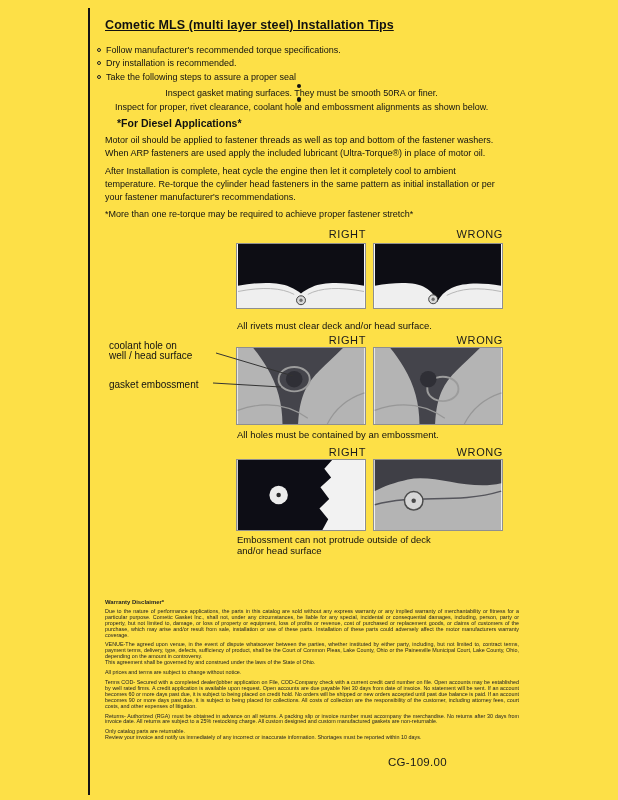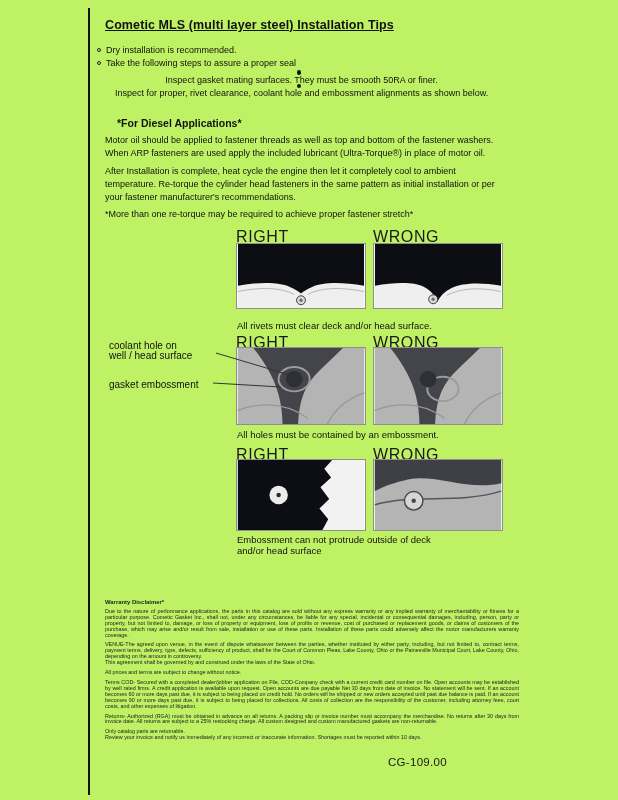--- a/index.html
+++ b/index.html
@@ -1,21 +1,21 @@
 <!DOCTYPE html>
 <html><head>
 <meta charset="utf-8">
 <style>
   * { box-sizing: border-box; }
   html,body { margin:0; padding:0; background:#e8e8e8; }
   .page {
     position: relative;
     width: 618px; height: 800px;
     margin: 0 auto;
-    background: #bef264;
+    background: #fde047;
     font-family: "Liberation Sans", sans-serif;
     color: #111;
     overflow: hidden;
   }
   .left-rule {
     position: absolute; left: 88px; top: 8px;
     width: 2px; height: 787px; background: #141414;
   }
   .title {
     position: absolute; left: 105px; top: 18px;
@@ -43,22 +43,22 @@
   .para {
     position: absolute; left: 105px; width: 404px;
     font-size: 9px; line-height: 13px;
   }
   .para1 { top: 134px; }
   .para2 { top: 165px; }
   .para3 { top: 208px; }
 
   .diagrams { position: absolute; left: 236px; top: 228px; width: 268px; height: 330px; }
   .dlabel {
-    position: absolute; width: 130px; text-align: left;
-    font-size: 16px; letter-spacing: 0.6px; color: #1a1a1a;
+    position: absolute; width: 130px; text-align: right;
+    font-size: 11px; letter-spacing: 0.6px; color: #1a1a1a;
   }
   .dlabel.l { left: 0; } .dlabel.r { left: 137px; }
   .row1-label { top: 0; } .row2-label { top: 106px; } .row3-label { top: 218px; }
   .dimg { position: absolute; display: block; border: 1px solid #8f8f8f; background:#fff; }
   .img-l { left: 0; } .img-r { left: 137px; }
   .row1-img { top: 15px; } .row2-img { top: 119px; } .row3-img { top: 231px; }
   .caption {
     position: absolute; left: 1px;
     font-size: 9.5px; line-height: 11px; color: #111;
   }
@@ -89,20 +89,24 @@
 </head>
 <body>
 
 <div class="page">
 
   <div class="left-rule"></div>
 
   <div class="title">Cometic MLS (multi layer steel) Installation Tips</div>
 
   <div class="tips">
+    <div class="tip-row">
+      <span class="dot hollow"></span>
+      <span>Follow manufacturer's recommended torque specifications.</span>
+    </div>
     <div class="tip-row">
       <span class="dot hollow"></span>
       <span>Dry installation is recommended.</span>
     </div>
     <div class="tip-row">
       <span class="dot hollow"></span>
       <span>Take the following steps to assure a proper seal</span>
     </div>
     <div class="tip-row sub">
       <span class="dot solid"></span>

